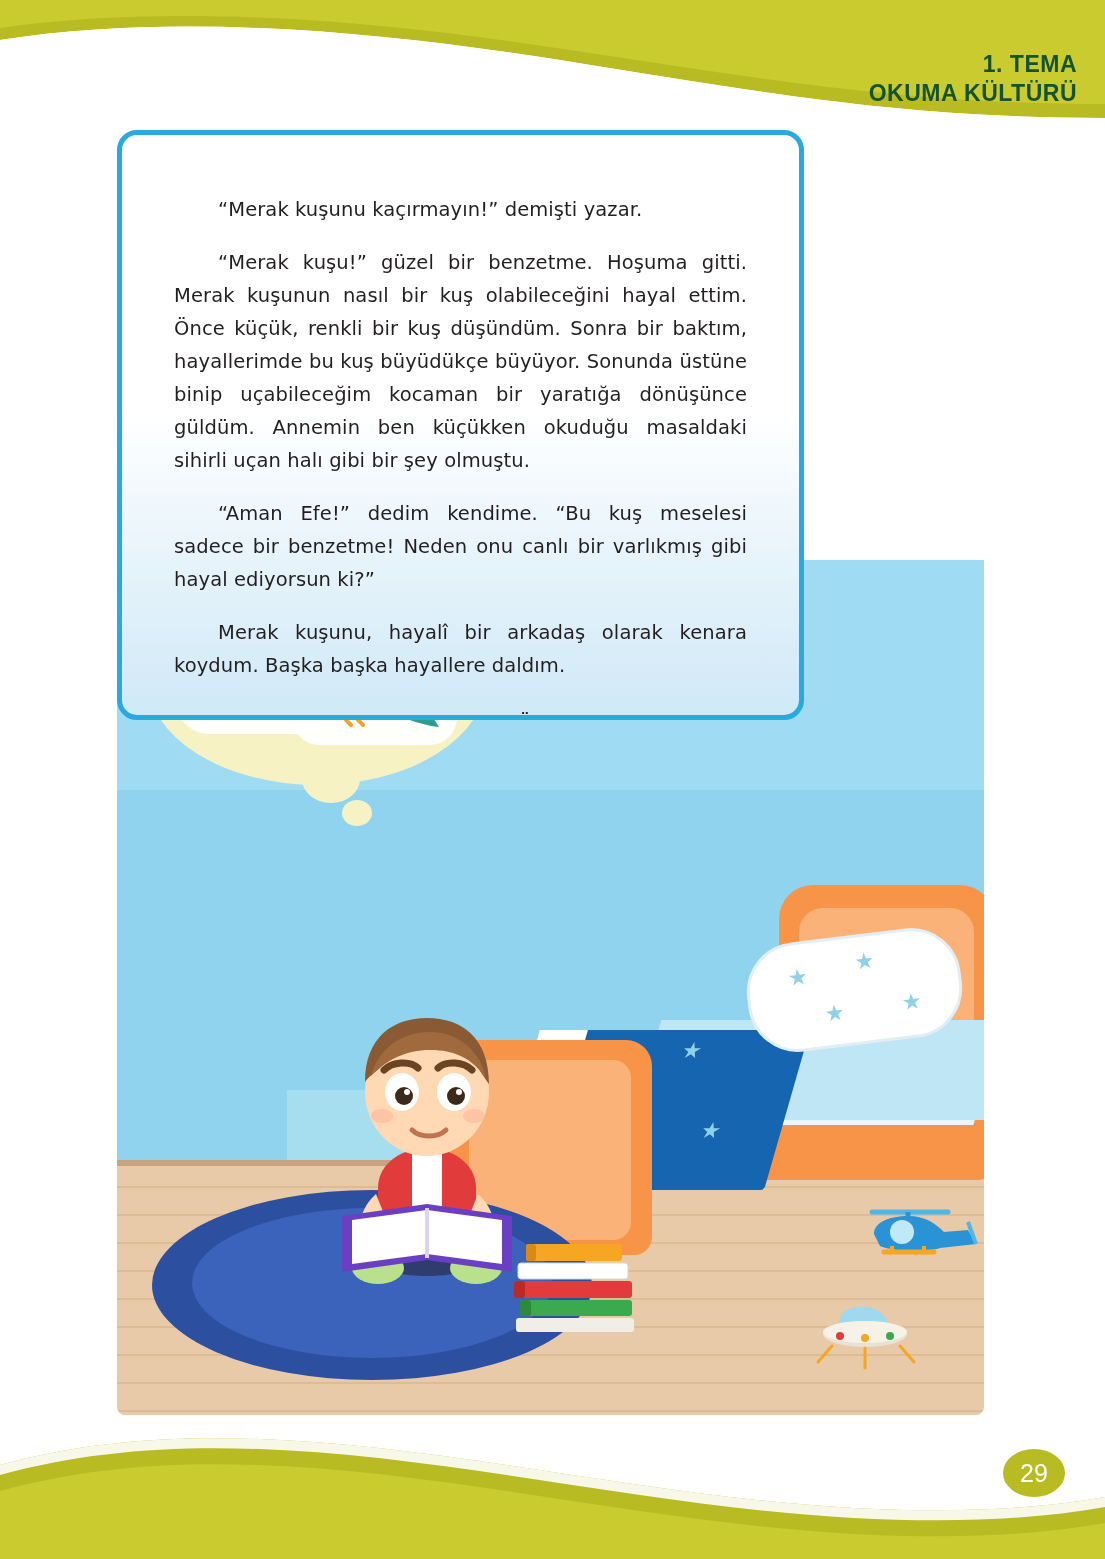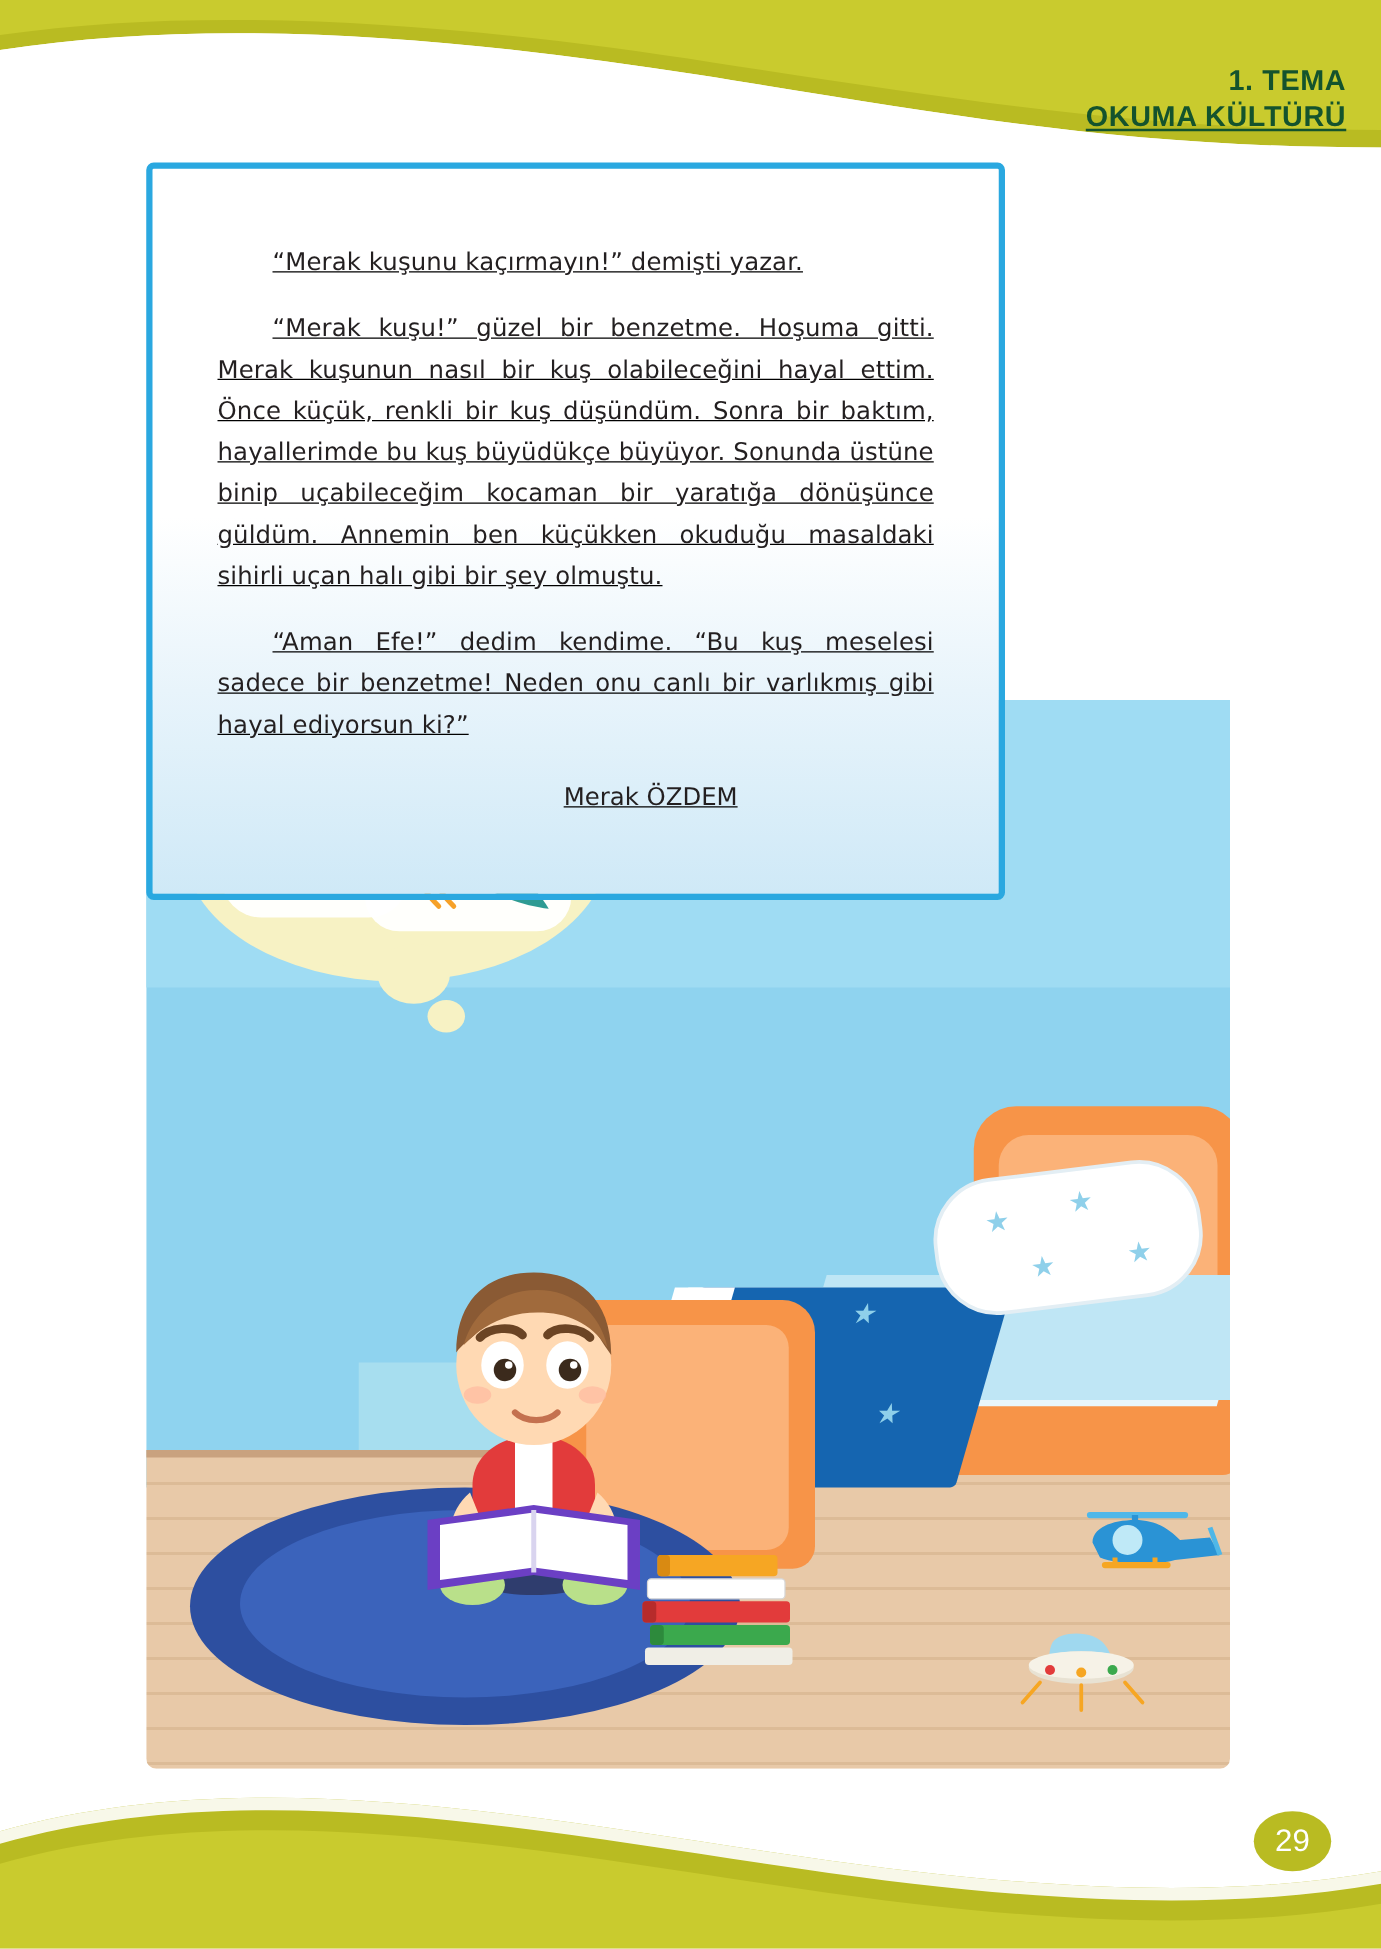--- a/index.html
+++ b/index.html
@@ -21,21 +21,21 @@
     text-align:right;
     color:#14532d;
     font-size:23px;
     letter-spacing:.5px;
     line-height:1.25;
     padding:50px 28px 0 0;
     z-index:5;
     font-weight:bold;
   }
   .header-line1{display:block;}
-  .header-line2{display:block;text-decoration:underline;}
+  .header-line2{display:block;}
 
   
   .bottom-decor{
     position:absolute;bottom:0;left:0;width:1105px;height:190px;
     overflow:hidden;pointer-events:none;
   }
   .page-number{
     position:absolute;
     right:40px;bottom:62px;
     width:62px;height:48px;
@@ -52,26 +52,25 @@
     position:absolute;
     left:117px;top:130px;
     width:867px;height:1285px;
   }
 
   
   .text-panel{
     position:absolute;left:0;top:0;
     width:687px;height:590px;
     border:5px solid #2aa8e0;
-    border-radius:6px;
+    border-radius:20px;
     background:linear-gradient(180deg,#ffffff 0%,#ffffff 48%,#e8f4fb 72%,#cfe9f7 100%);
     box-sizing:border-box;
     overflow:hidden;
     z-index:3;
-    text-decoration:underline;
   }
   .text-inner{
     padding:58px 52px 0 52px;
   }
   .para{
     font-size:19.5px;
     line-height:33px;
     color:#231f20;
     text-align:justify;
     margin:0 0 20px 0;
@@ -338,20 +337,21 @@
         <path d="M18,46 L4,62 M51,48 L51,68 M86,46 L100,62" stroke="#f6a623" stroke-width="3" stroke-linecap="round"></path>
       </svg>
     </div>
   </div>
 
   <div class="text-panel">
     <div class="text-inner">
       <p class="para">“Merak kuşunu kaçırmayın!” demişti yazar.</p>
       <p class="para">“Merak kuşu!” güzel bir benzetme. Hoşuma gitti. Merak kuşunun nasıl bir kuş olabileceğini hayal ettim. Önce küçük, renkli bir kuş düşündüm. Sonra bir baktım, hayallerimde bu kuş büyüdükçe büyüyor. Sonunda üstüne binip uçabileceğim  kocaman bir yaratığa dönüşünce güldüm. Annemin ben küçükken okuduğu masaldaki sihirli uçan halı gibi bir şey olmuştu.</p>
       <p class="para">“Aman Efe!” dedim kendime. “Bu kuş meselesi sadece bir benzetme! Neden onu canlı bir varlıkmış gibi hayal ediyorsun ki?”</p>
+      <p class="para">Merak kuşunu, hayalî bir arkadaş olarak kenara koydum. Başka başka hayallere daldım.</p>
       <p class="credit credit-1">Merak ÖZDEM</p>
     </div>
   </div>
 </div>
 
 <div class="bottom-decor">
   <svg width="1105" height="190" viewBox="0 0 1105 190">
     <path d="M0,96 C200,40 420,84 640,116 C830,144 980,150 1105,128 L1105,190 L0,190 Z" fill="#b9bb22"></path>
     <path d="M0,122 C200,66 420,110 640,142 C830,170 980,176 1105,154 L1105,190 L0,190 Z" fill="#c9cb2e"></path>
     <path d="M0,96 C200,40 420,84 640,116 C830,144 980,150 1105,128 L1105,138 C980,160 830,154 640,126 C420,94 200,50 0,106 Z" fill="#ffffff" opacity="0.9"></path>

